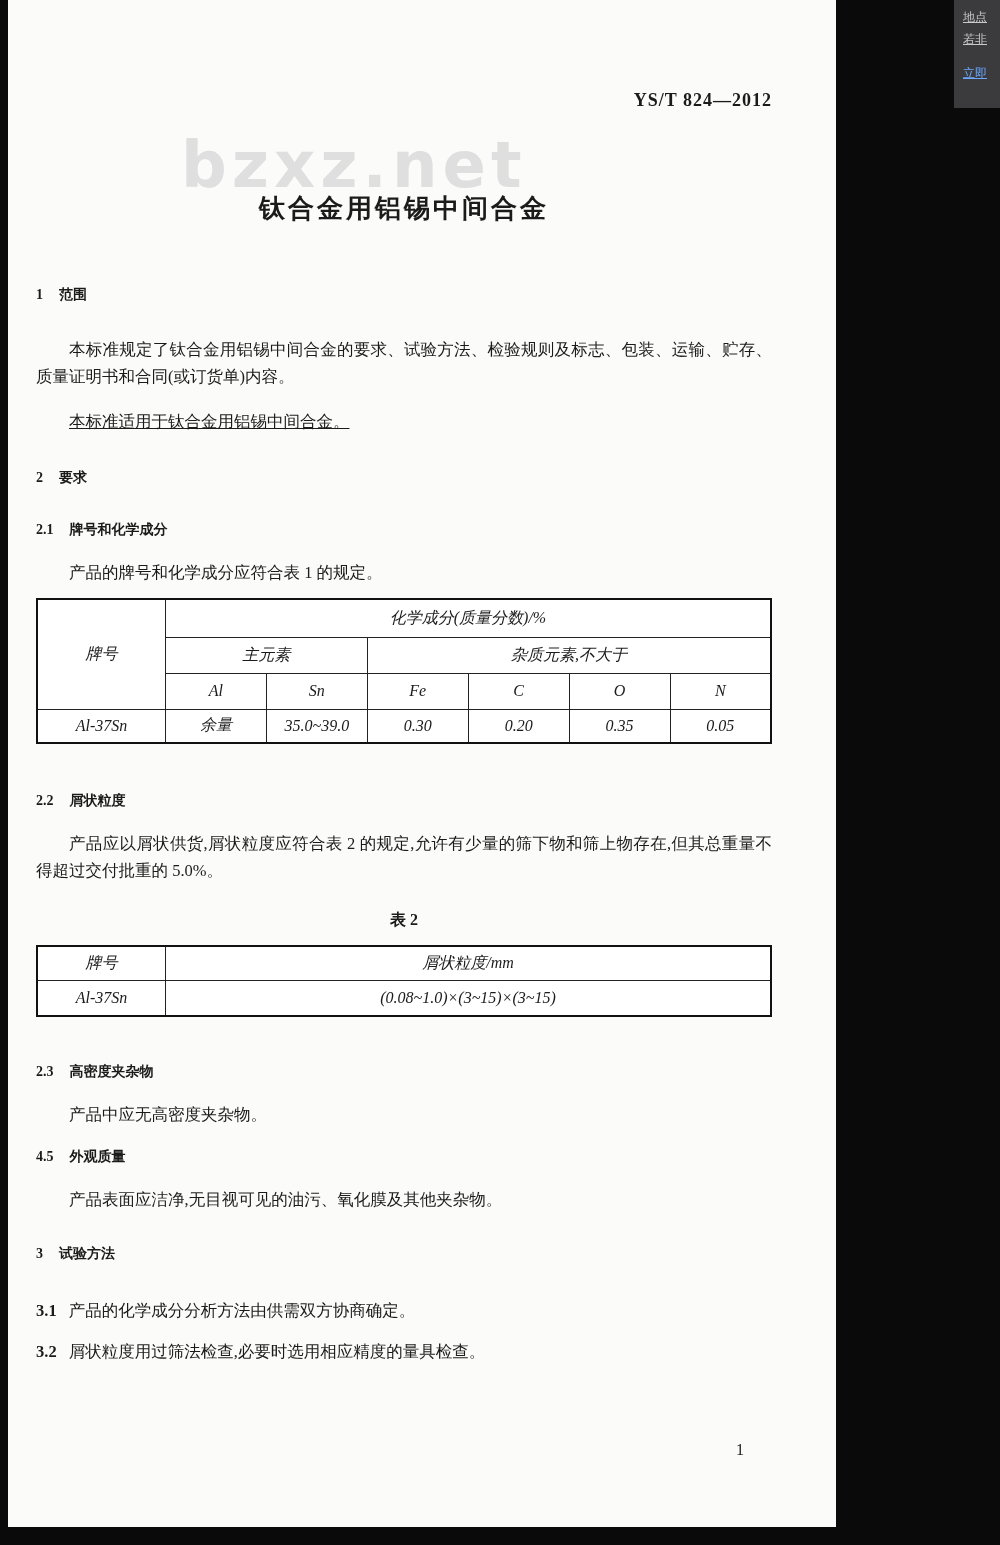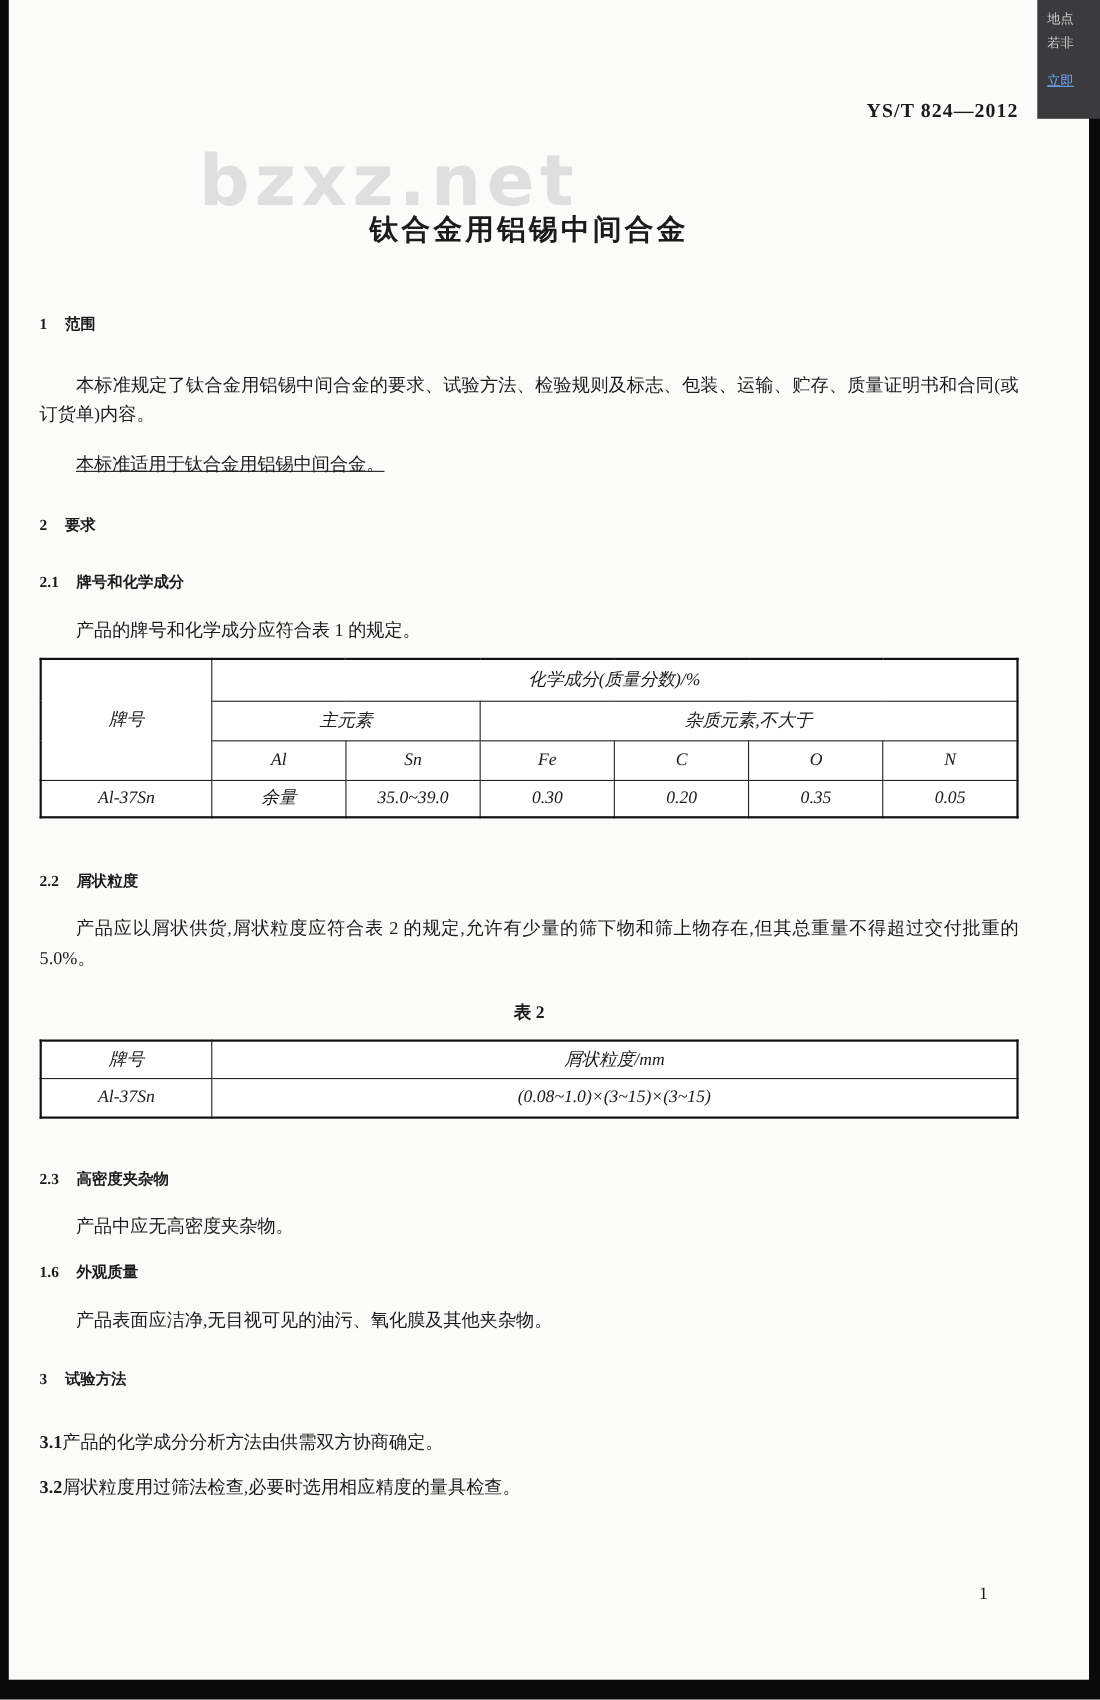--- a/index.html
+++ b/index.html
@@ -1,54 +1,54 @@
 <!DOCTYPE html>
 <html><head>
 <meta charset="utf-8">
 <style>
   * { margin:0; padding:0; box-sizing:border-box; }
   html,body { width:1000px; height:1545px; }
   body { background:#0a0a0a; position:relative; font-family:"Liberation Serif","DejaVu Serif",serif; }
 
   .page {
-    position:absolute; left:8px; top:0; width:982px; height:1527px;
+    position:absolute; left:8px; top:0; width:828px; height:1527px;
     background:#fbfbfa; color:#1b1b1b; padding:0 64px 0 28px; overflow:hidden;
   }
 
   .std-num { padding-top:90px; text-align:right; font-weight:bold; font-size:18px; letter-spacing:1px; }
 
   .watermark {
     position:absolute; left:173px; top:128px; z-index:0;
     font-family:"DejaVu Sans","Liberation Sans",sans-serif; font-weight:bold;
     font-size:64px; color:#c9c9c9; opacity:0.55; letter-spacing:5px;
   }
 
   .doc-title { position:relative; z-index:1; margin-top:80px; text-align:center; font-size:26px; font-weight:bold; letter-spacing:3px; }
 
   .sec { font-size:14px; font-weight:bold; }
   .sec .num { display:inline-block; margin-right:16px; }
 
   .para { font-size:16.5px; line-height:27px; text-indent:2em; text-align:justify; }
   .clause { font-size:16.5px; line-height:27px; }
-  .clause .num { font-weight:bold; }
+  .clause .num { font-weight:bold; margin-right:12px; }
 
   .tbl-caption { text-align:center; font-weight:bold; font-size:16px; }
 
   table { width:100%; border-collapse:collapse; table-layout:fixed; text-align:center; font-size:16px; border:2px solid #111; background:#fff; }
   td { border:1px solid #222; padding:2px 4px; vertical-align:middle;font-style:italic; }
   tr.h1 { height:38px; } tr.h2 { height:36px; } tr.h3 { height:36px; } tr.data { height:34px; }
   tr.t2h { height:34px; } tr.t2d { height:36px; }
 
   .page-num { position:absolute; right:92px; top:1441px; font-size:16px; }
 
   .overlay {
-    position:absolute; right:0; top:0; width:57px; height:108px;
+    position:absolute; right:0; top:0; width:46px; height:108px;
     background:#3b3b3d; color:#c9c9c9; z-index:5;
     font-family:"Liberation Sans","DejaVu Sans",sans-serif; font-size:12px;
-    padding:6px 0 0 9px; line-height:1.85; overflow:hidden; white-space:nowrap;
+    padding:6px 0 0 9px; line-height:1.85; overflow:hidden; white-space:nowrap;text-decoration:underline;
   }
   .overlay .link { color:#6aa7ff; text-decoration:underline; display:inline-block; margin-top:12px; cursor:pointer; }
 
   
   #h-s1   { margin-top:60px; }
   #p-s1-1 { margin-top:32px; }
   #p-s1-2 { margin-top:18px;text-decoration:underline; }
   #h-s2   { margin-top:34px; }
   #h-s21  { margin-top:34px; }
   #p-s21  { margin-top:20px; }
@@ -155,21 +155,21 @@
     </tr>
   </tbody>
     </table>
 
   <div id="h-s23" class="sec">
     <span class="num">2.3</span><span>高密度夹杂物</span>
   </div>
   <p id="p-s23" class="para">产品中应无高密度夹杂物。</p>
 
   <div id="h-s24" class="sec">
-    <span class="num">1.6</span><span>外观质量</span>
+    <span class="num">4.5</span><span>外观质量</span>
   </div>
   <p id="p-s24" class="para">产品表面应洁净,无目视可见的油污、氧化膜及其他夹杂物。</p>
 
   <div id="h-s3" class="sec">
     <span class="num">3</span><span>试验方法</span>
   </div>
   <p id="p-s31" class="clause">
     <span class="num">3.1</span><span>产品的化学成分分析方法由供需双方协商确定。</span>
   </p>
   <p id="p-s32" class="clause">

